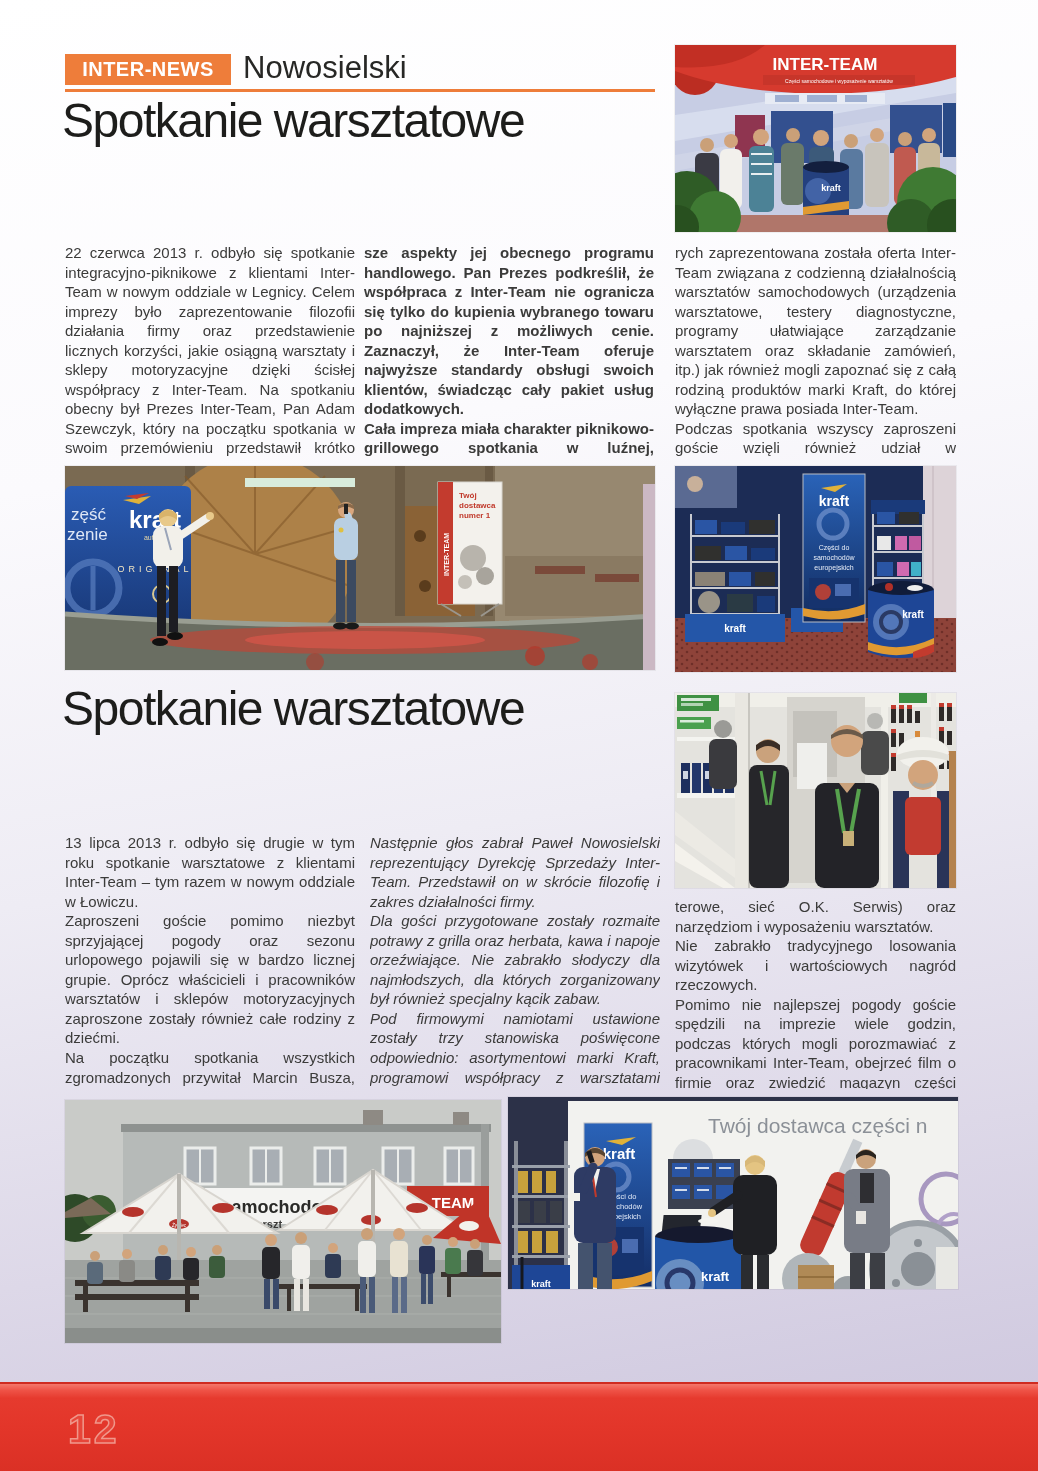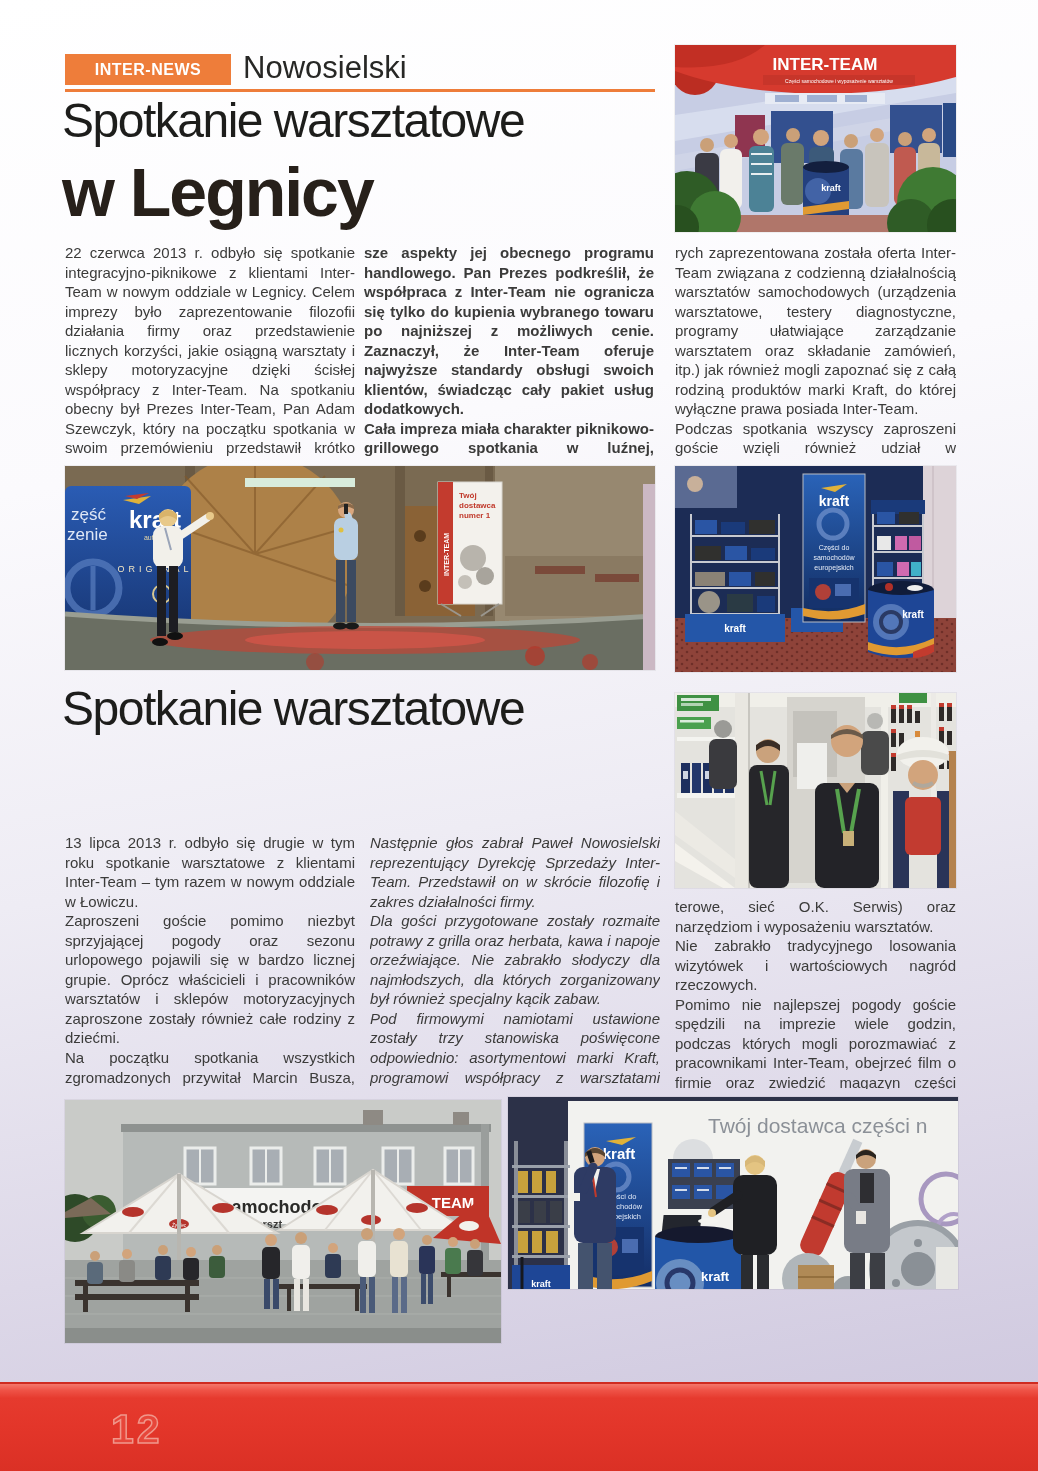--- a/index.html
+++ b/index.html
@@ -3,21 +3,21 @@
 <meta charset="utf-8">
 <style>
   html,body{margin:0;padding:0;background:#e9e7ef;}
   .page{
     position:relative;width:1038px;height:1471px;overflow:hidden;
     background:linear-gradient(170deg,#ffffff 0%,#fbfafd 30%,#eeecf4 55%,#ddd8e8 78%,#ccc5dd 100%);
     font-family:"Liberation Sans",sans-serif;
   }
   .badge{
     position:absolute;left:65px;top:54px;width:166px;height:31px;
-    background:#ee7d3a;color:#ffffff;font-weight:bold;font-size:16px;
+    background:#ee7d3a;color:#ffffff;font-weight:bold;font-size:20px;
     display:flex;align-items:center;justify-content:center;letter-spacing:.5px;
   }
   .section-title{
     position:absolute;left:243px;top:50px;font-size:31px;color:#272725;letter-spacing:0;
   }
   .section-rule{
     position:absolute;left:65px;top:89px;width:590px;height:3px;background:#ee7d3a;
   }
   .headline-light{
     position:absolute;left:62px;font-size:48px;color:#1d1d1b;letter-spacing:-1.5px;line-height:1;
@@ -31,36 +31,35 @@
   }
   .photo{position:absolute;overflow:hidden;box-shadow:0 0 0 1px rgba(0,0,0,.05);}
   .photo svg{display:block;}
   .footer-bar{
     position:absolute;left:0;top:1382px;width:1038px;height:89px;
     background:linear-gradient(180deg,#f4776b 0%,#ef5347 7%,#e63a2e 16%,#e23529 55%,#da3025 100%);
     border-top:2px solid #cf2b21;
   }
   .page-number{
     position:absolute;left:68px;top:1406px;font-size:41px;font-weight:bold;letter-spacing:3px;
-    color:#e7463a;margin-left:43px;-webkit-text-stroke:1.5px #f0978b;
+    color:#e7463a;-webkit-text-stroke:1.5px #f0978b;
   }
 </style>
 </head>
 <body>
 
 <div class="page">
 
   <div class="badge">
     <span>INTER-NEWS</span>
   </div>
   <div class="section-title">Nowosielski</div>
   <div class="section-rule"></div>
 
   <div class="headline-light" style="top:97px;">Spotkanie warsztatowe</div>
-  <div class="headline-bold" style="top:158px;">w Legnicy</div>
 
   <figure class="photo" style="left:675px;top:45px;width:281px;height:187px;margin:0;">
     <svg viewBox="0 0 281 187" width="281" height="187">
       <rect width="281" height="187" fill="#c7cde4"></rect>
       <path d="M0,70 L281,28 L281,48 L0,96 Z" fill="#dbe1f0" opacity=".8"></path>
       <path d="M0,110 L281,62 L281,74 L0,126 Z" fill="#d3d9ea" opacity=".6"></path>
       <circle cx="20" cy="26" r="24" fill="#bb2d22"></circle>
       <path d="M0,0 H281 V32 Q210,52 120,48 Q48,44 0,26 Z" fill="#d63a2e"></path>
       <path d="M0,0 H90 Q60,26 0,22 Z" fill="#c22f24"></path>
       <text x="150" y="25" font-size="17" font-weight="bold" fill="#ffffff" text-anchor="middle">INTER-TEAM</text>

